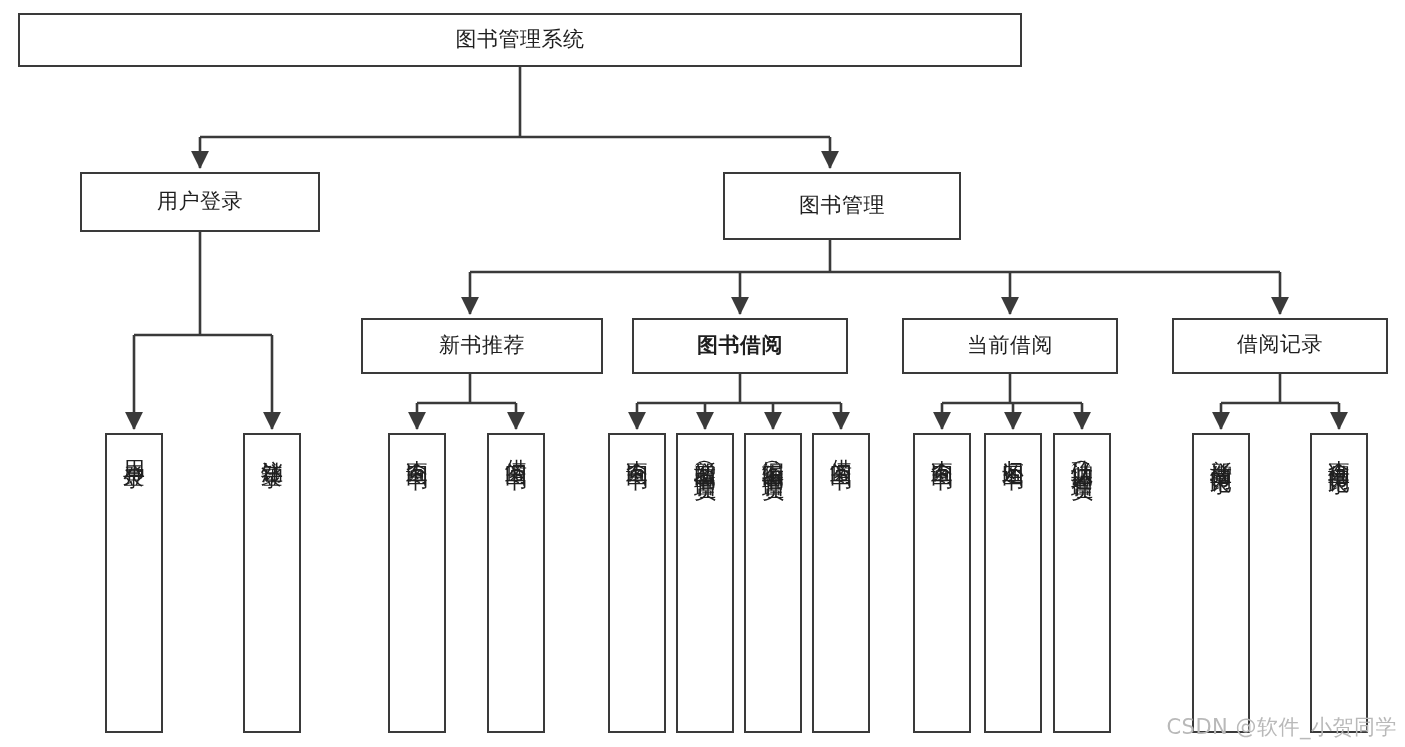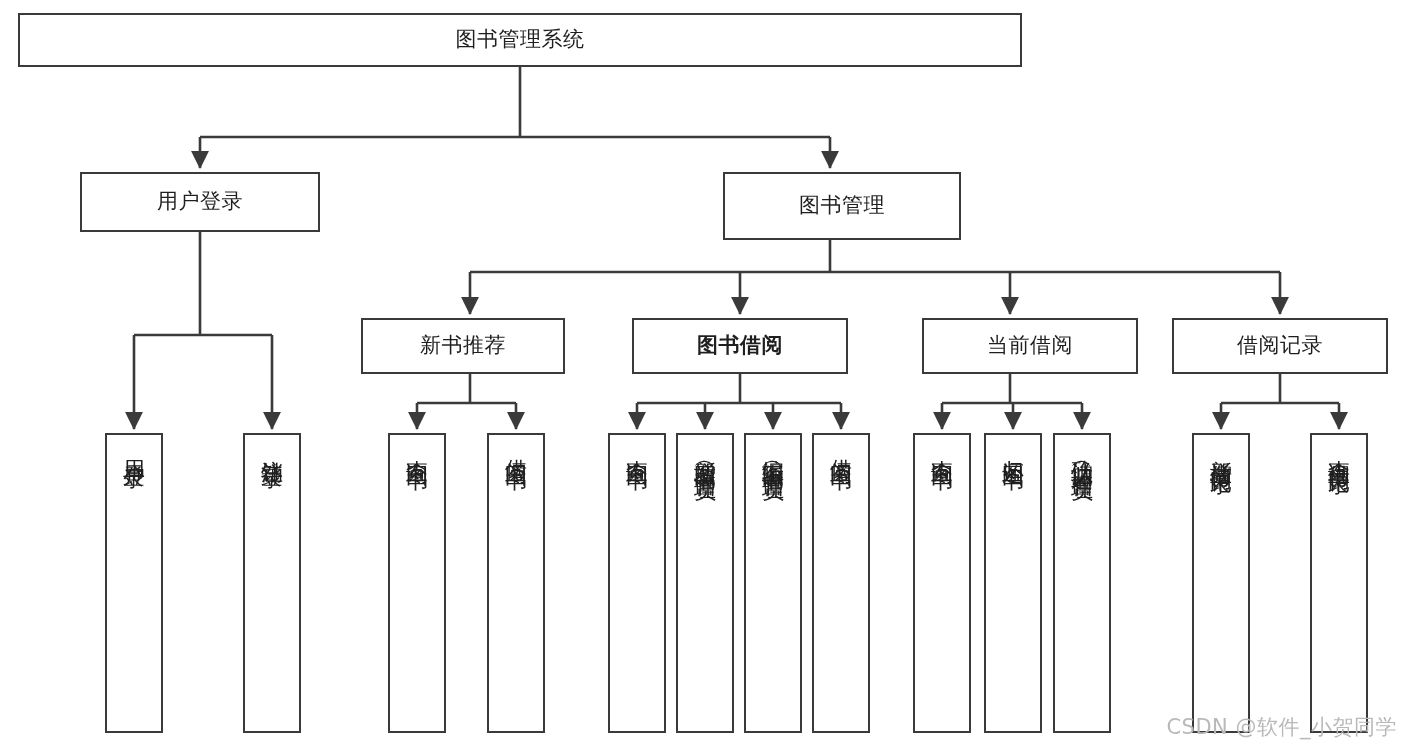--- a/index.html
+++ b/index.html
@@ -137,30 +137,30 @@
     <span class="node-label">图书管理系统</span>
   </div>
 
   <div class="node horiz" style="left:80px; top:172px; width:240px; height:60px;">
     <span class="node-label">用户登录</span>
   </div>
   <div class="node horiz" style="left:711px; top:172px; width:238px; height:68px;margin-left:12px;">
     <span class="node-label">图书管理</span>
   </div>
 
-  <div class="node horiz" style="left:361px; top:318px; width:204px; height:56px;">
+  <div class="node horiz" style="left:361px; top:318px; width:242px; height:56px;">
     <span class="node-label">新书推荐</span>
   </div>
   <div class="node horiz" style="left:632px; top:318px; width:216px; height:56px;font-weight:bold;">
     <span class="node-label">图书借阅</span>
   </div>
-  <div class="node horiz" style="left:902px; top:318px; width:216px; height:56px;margin-left:20px;">
+  <div class="node horiz" style="left:902px; top:318px; width:216px; height:56px;">
     <span class="node-label">当前借阅</span>
   </div>
-  <div class="node horiz" style="left:1172px; top:318px; width:216px; height:56px;">
+  <div class="node horiz" style="left:1172px; top:318px; width:216px; height:56px;font-family:Liberation Mono, monospace;">
     <span class="node-label">借阅记录</span>
   </div>
 
   <div class="node vert" style="left:105px; top:433px; width:58px; height:300px;">
     <span class="node-label">用户登录</span>
   </div>
   <div class="node vert" style="left:243px; top:433px; width:58px; height:300px;">
     <span class="node-label">注销登录</span>
   </div>
   <div class="node vert" style="left:388px; top:433px; width:58px; height:300px;">

